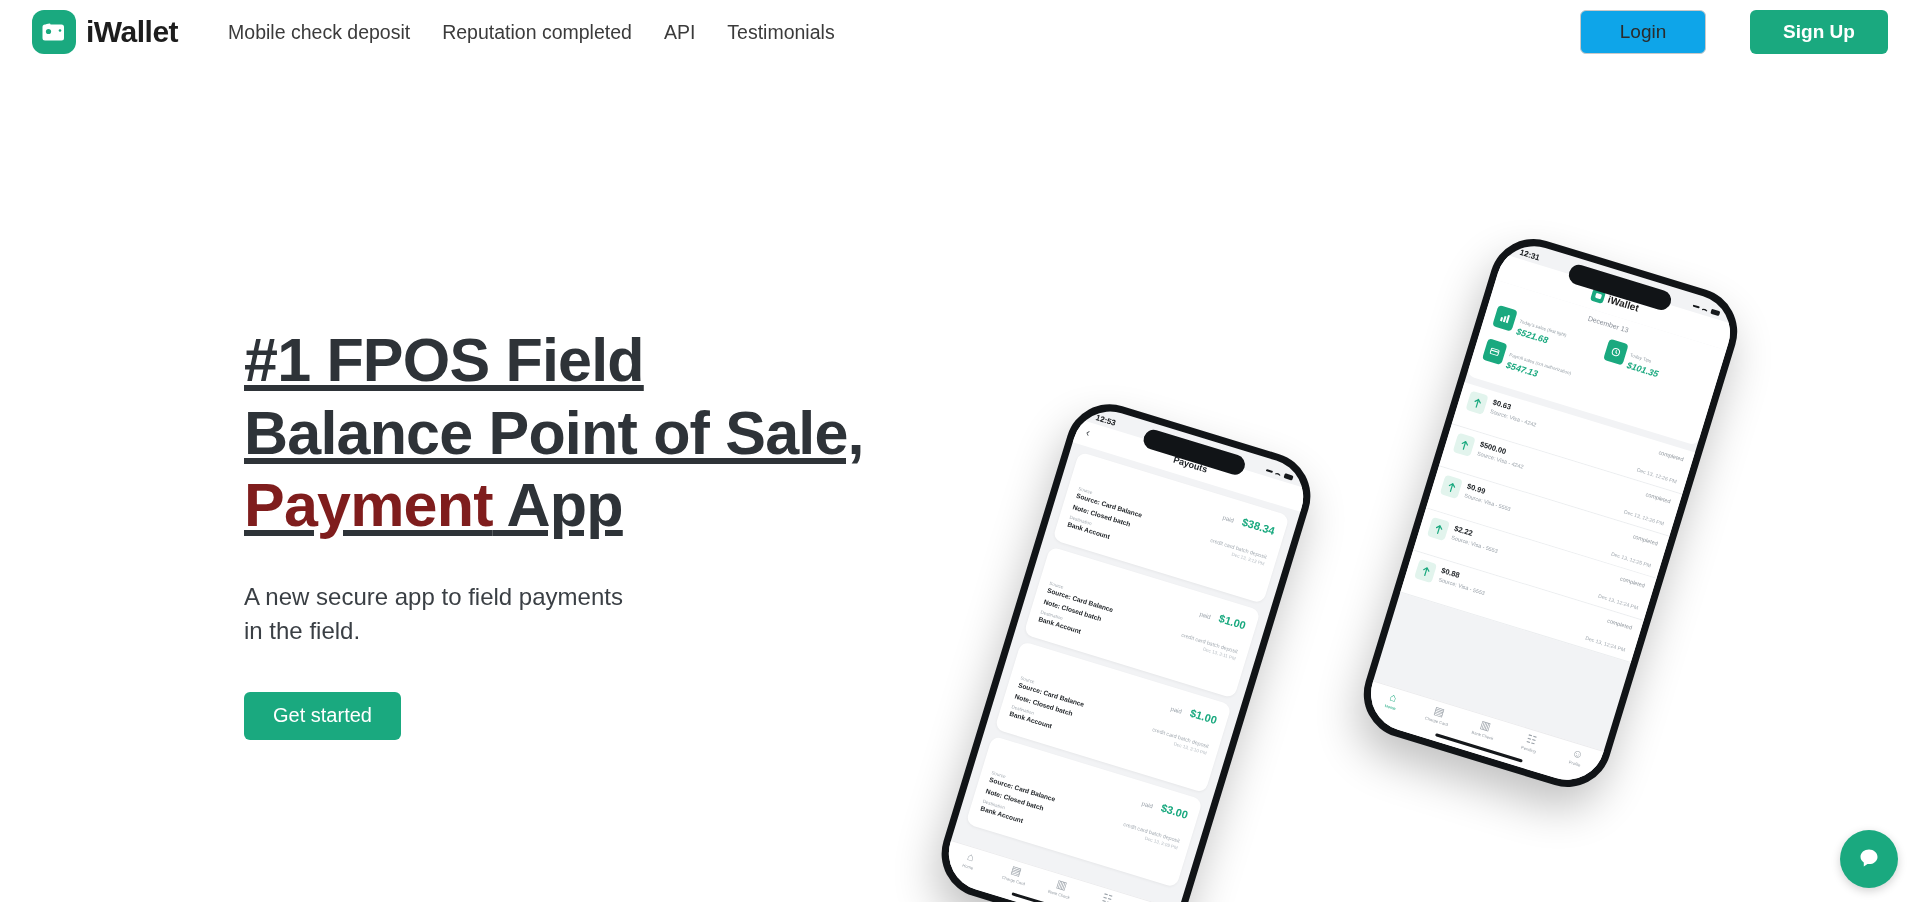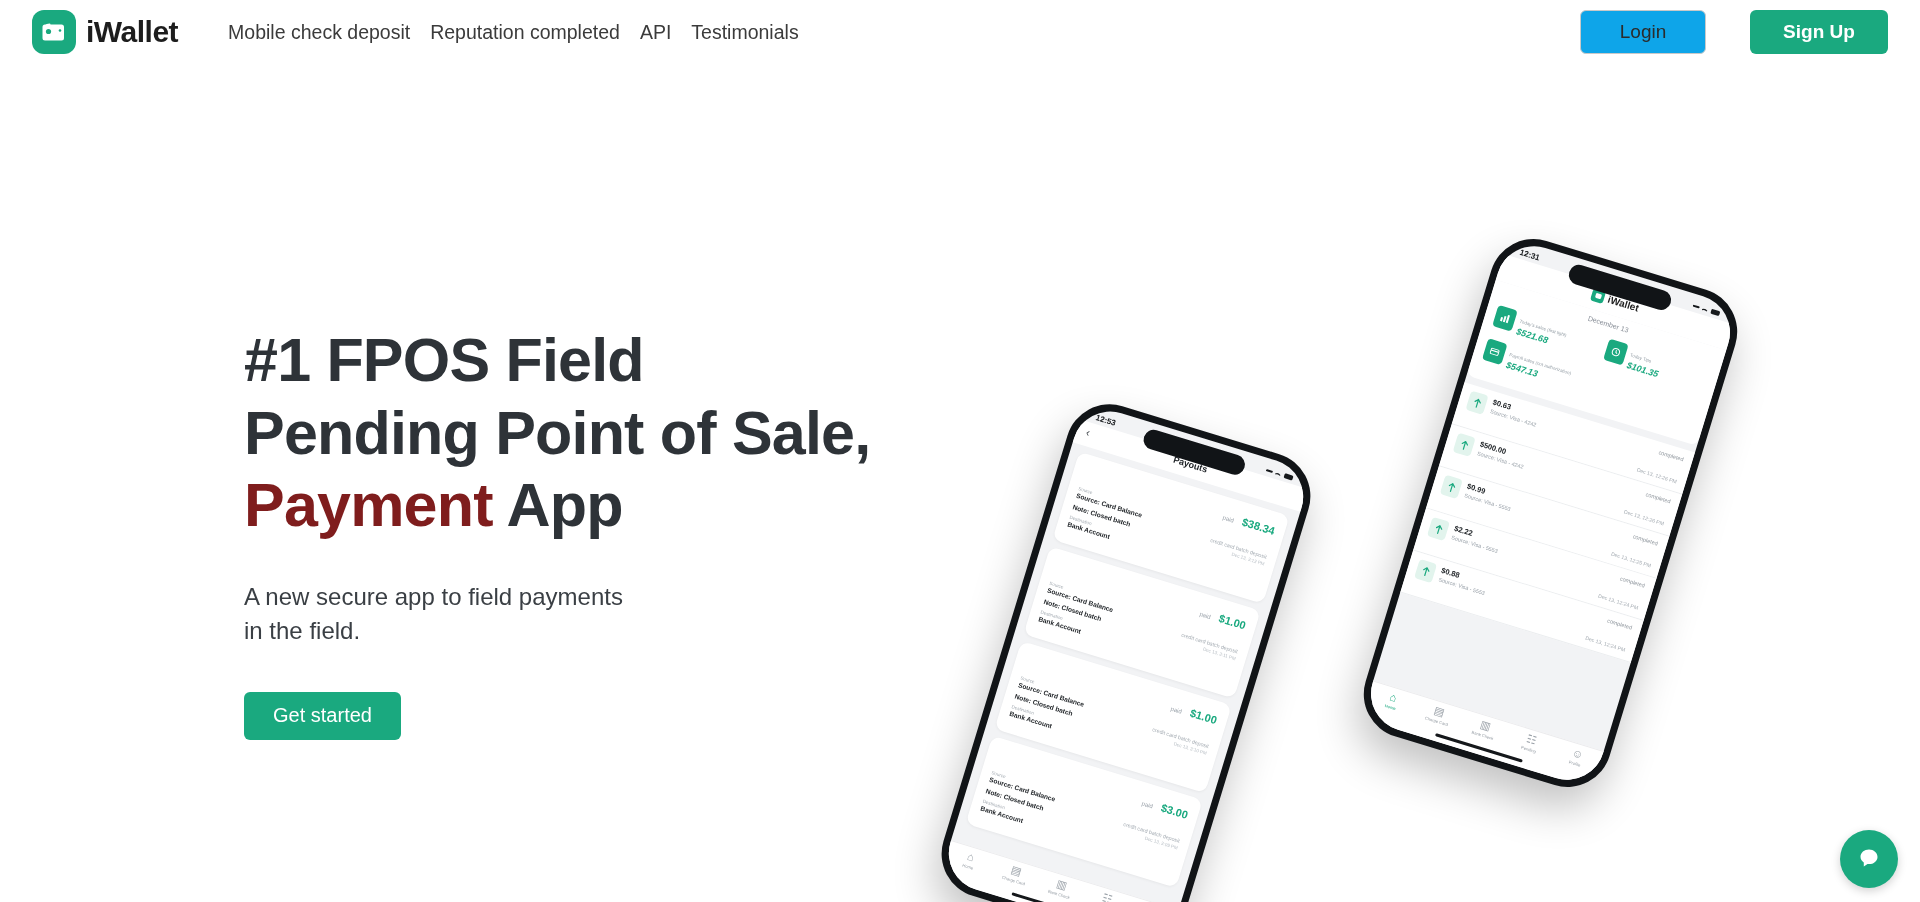--- a/index.html
+++ b/index.html
@@ -38,21 +38,21 @@
   }
   .brand-name {
     font-size: 30px;
     font-weight: 700;
     letter-spacing: -0.5px;
     color: #1d1d1d;
   }
   .nav {
     display: flex;
     align-items: center;
-    gap: 20px;
+    gap: 32px;
   }
   .nav-link {
     font-size: 19.5px;
     color: #3b3b3b;
     white-space: nowrap;
     cursor: pointer;
     text-decoration: none;
   }
   .header-actions {
     margin-left: auto;
@@ -96,20 +96,21 @@
     left: 244px;
     top: 260px;
     width: 700px;
   }
   .hero-title {
     font-size: 61px;
     line-height: 1.19;
     font-weight: 700;
     color: #2e3338;
     letter-spacing: -0.8px;
+    text-decoration: underline;
   }
   .accent { color: #7f1d1d; }
   .hero-sub {
     margin-top: 38px;
     font-size: 24px;
     line-height: 1.42;
     color: #3a3f44;
   }
   .btn-cta {
     margin-top: 44px;
@@ -340,21 +341,21 @@
     <button class="btn-login">Login</button>
     <button class="btn-signup">Sign Up</button>
   </div>
 </header>
 
 <section class="hero">
 
   <div class="hero-copy">
     <h1 class="hero-title">
       <span>#1 FPOS Field</span><br>
-      <span>Pending Point of Sale,</span><br>
+      <span>Balance Point of Sale,</span><br>
       <span class="accent">Payment</span><span> App</span>
     </h1>
 
     <p class="hero-sub">
       <span>A new secure app to field payments</span><br>
       <span>in the field.</span>
     </p>
 
     <button class="btn-cta">Get started</button>
   </div>

